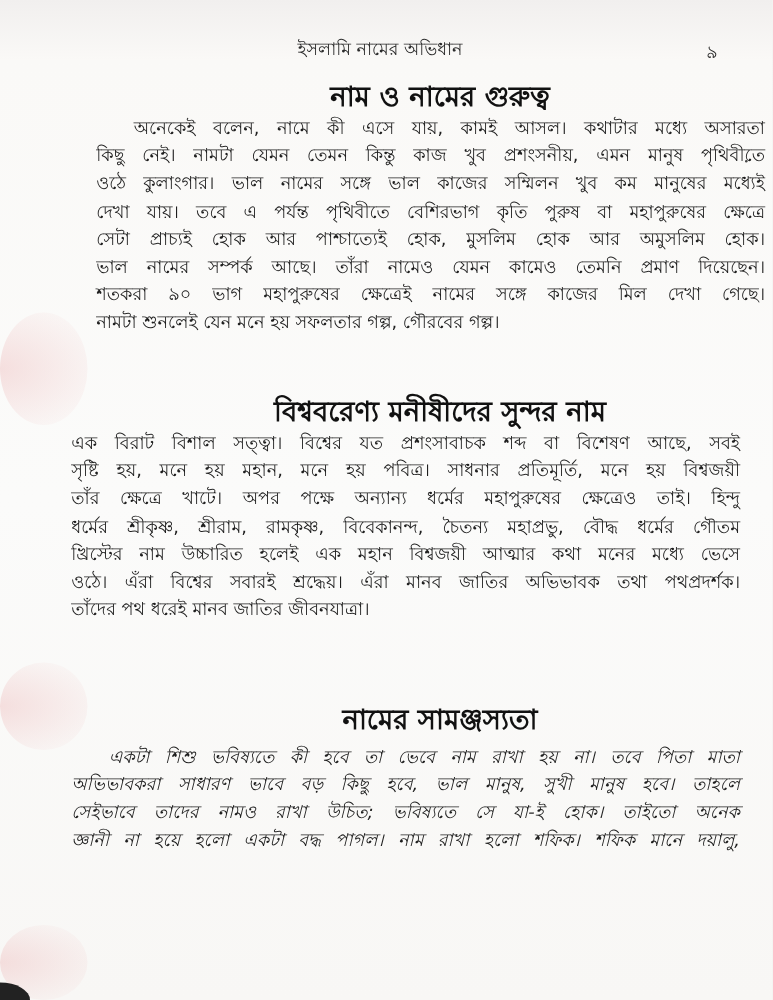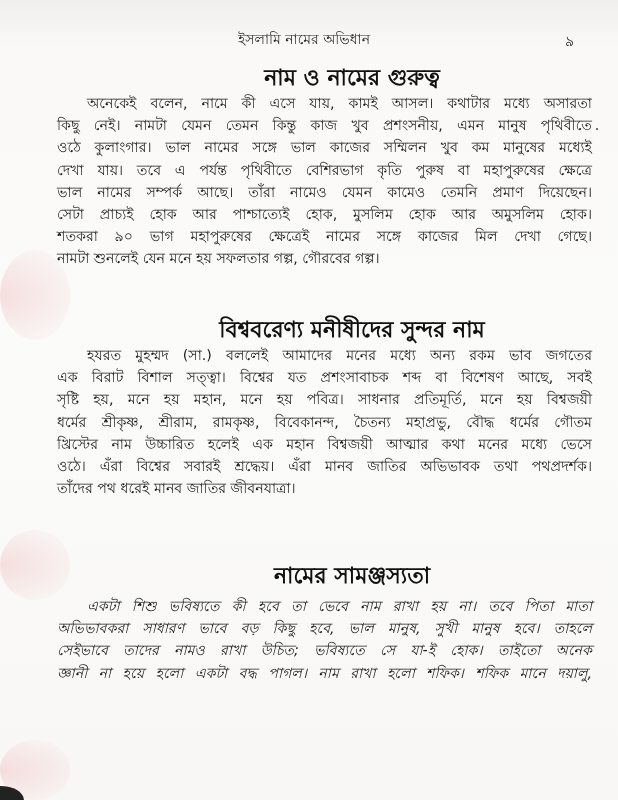--- a/index.html
+++ b/index.html
@@ -51,36 +51,36 @@
   <div class="smudge-left" style="top:250px;height:90px;"></div>
   <div class="smudge-left" style="top:530px;height:70px;"></div>
   <div class="smudge-left" style="top:740px;height:60px;"></div>
   <div class="corner-shadow"></div>
   <div class="dot-mark"></div>
 
   <div class="running-head">ইসলামি নামের অভিধান</div>
   <div class="page-number">৯</div>
 
   <div class="heading" style="top:60px;">নাম ও নামের গুরুত্ব</div>
-  <div class="para" style="top:92px;">
+  <div class="para" style="top:92px;margin-left:20px;">
     <span class="line indent">অনেকেই বলেন, নামে কী এসে যায়, কামই আসল। কথাটার মধ্যে অসারতা</span>
     <span class="line">কিছু নেই। নামটা যেমন তেমন কিন্তু কাজ খুব প্রশংসনীয়, এমন মানুষ পৃথিবীতে</span>
     <span class="line">ওঠে কুলাংগার। ভাল নামের সঙ্গে ভাল কাজের সম্মিলন খুব কম মানুষের মধ্যেই</span>
     <span class="line">দেখা যায়। তবে এ পর্যন্ত পৃথিবীতে বেশিরভাগ কৃতি পুরুষ বা মহাপুরুষের ক্ষেত্রে</span>
+    <span class="line">সেটা প্রাচ্যই হোক আর পাশ্চাত্যেই হোক, মুসলিম হোক আর অমুসলিম হোক।</span>
     <span class="line">ভাল নামের সম্পর্ক আছে। তাঁরা নামেও যেমন কামেও তেমনি প্রমাণ দিয়েছেন।</span>
-    <span class="line">সেটা প্রাচ্যই হোক আর পাশ্চাত্যেই হোক, মুসলিম হোক আর অমুসলিম হোক।</span>
     <span class="line">শতকরা ৯০ ভাগ মহাপুরুষের ক্ষেত্রেই নামের সঙ্গে কাজের মিল দেখা গেছে।</span>
     <span class="line last">নামটা শুনলেই যেন মনে হয় সফলতার গল্প, গৌরবের গল্প।</span>
   </div>
 
   <div class="heading" style="top:312px;">বিশ্ববরেণ্য মনীষীদের সুন্দর নাম</div>
   <div class="para" style="top:344px;">
-    <span class="line indent">হযরত মুহম্মদ (সা.) বললেই আমাদের মনের মধ্যে অন্য রকম ভাব জগতের</span>
     <span class="line">এক বিরাট বিশাল সত্ত্বা। বিশ্বের যত প্রশংসাবাচক শব্দ বা বিশেষণ আছে, সবই</span>
     <span class="line">সৃষ্টি হয়, মনে হয় মহান, মনে হয় পবিত্র। সাধনার প্রতিমূর্তি, মনে হয় বিশ্বজয়ী</span>
+    <span class="line">তাঁর ক্ষেত্রে খাটে। অপর পক্ষে অন্যান্য ধর্মের মহাপুরুষের ক্ষেত্রেও তাই। হিন্দু</span>
     <span class="line">ধর্মের শ্রীকৃষ্ণ, শ্রীরাম, রামকৃষ্ণ, বিবেকানন্দ, চৈতন্য মহাপ্রভু, বৌদ্ধ ধর্মের গৌতম</span>
     <span class="line">খ্রিস্টের নাম উচ্চারিত হলেই এক মহান বিশ্বজয়ী আত্মার কথা মনের মধ্যে ভেসে</span>
     <span class="line">ওঠে। এঁরা বিশ্বের সবারই শ্রদ্ধেয়। এঁরা মানব জাতির অভিভাবক তথা পথপ্রদর্শক।</span>
     <span class="line last">তাঁদের পথ ধরেই মানব জাতির জীবনযাত্রা।</span>
   </div>
 
   <div class="heading" style="top:558px;">নামের সামঞ্জস্যতা</div>
   <div class="para" style="top:595px;font-style:italic;">
     <span class="line indent">একটা শিশু ভবিষ্যতে কী হবে তা ভেবে নাম রাখা হয় না। তবে পিতা মাতা</span>
     <span class="line">অভিভাবকরা সাধারণ ভাবে বড় কিছু হবে, ভাল মানুষ, সুখী মানুষ হবে। তাহলে</span>

